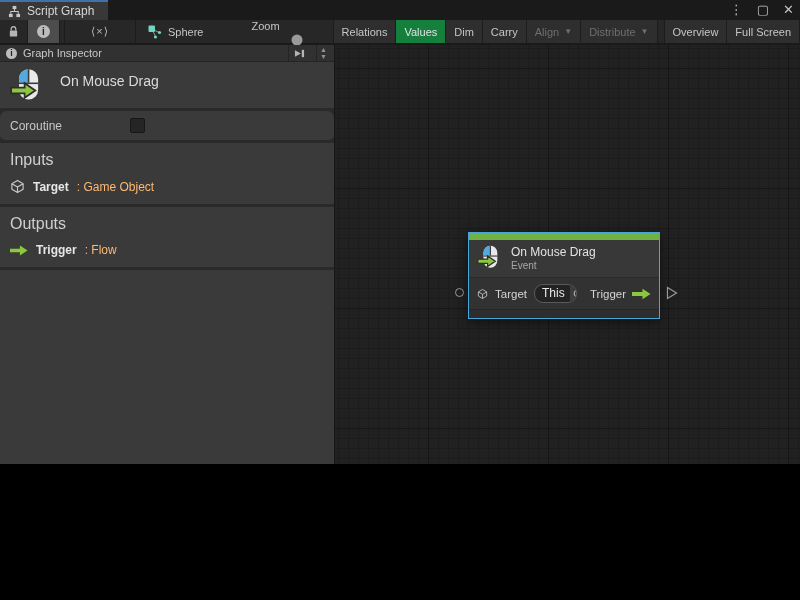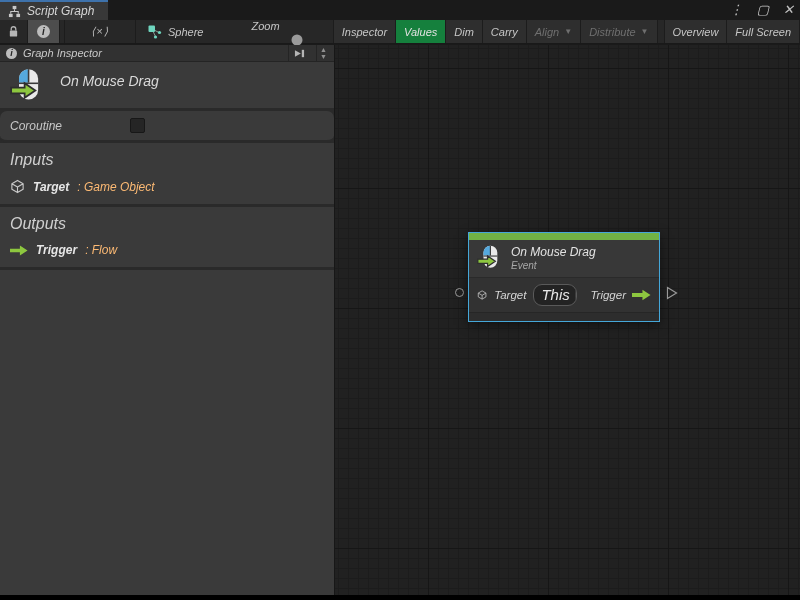--- a/index.html
+++ b/index.html
@@ -1,17 +1,17 @@
 <!DOCTYPE html>
 <html><head>
 <meta charset="utf-8">
 <style>
   * { margin:0; padding:0; box-sizing:border-box; }
   body { font-family:"Liberation Sans", sans-serif; background:#000; }
-  .app { position:relative; width:800px; height:595px; background:#1a1a1a; overflow:hidden; color:#cccccc; font-size:12px;font-style:italic; }
+  .app { position:relative; width:800px; height:464px; background:#1a1a1a; overflow:hidden; color:#cccccc; font-size:12px; }
 
   
   .tabbar { position:relative; height:20px; background:#1a1a1a; display:flex; align-items:stretch; }
   .tab { display:flex; align-items:center; gap:6px; padding:0 14px 0 8px; background:#383838; border-top:2px solid #3e72ab; color:#d6d6d6; font-size:12px; cursor:default; }
   .win-controls { position:absolute; right:6px; top:0; height:20px; display:flex; align-items:center; gap:14px; color:#c2c2c2; font-size:13px; }
   .win-controls span { line-height:20px; }
 
   
   .toolbar { position:relative; height:24px; background:#272727; border-bottom:1px solid #191919; display:flex; align-items:stretch; font-size:11px; color:#c6c6c6; }
   .tbtn { display:flex; align-items:center; justify-content:center; padding:0 8px; border-right:1px solid #1c1c1c; background:#272727; }
@@ -72,21 +72,21 @@
 
   .node { position:absolute; left:133px; top:187px; width:192px; background:#383838; border:1px solid #45a7d9; box-shadow:0 3px 10px rgba(0,0,0,.5); }
   .node-colorbar { height:7px; background:#71b245; }
   .node-header { display:flex; align-items:center; gap:8px; padding:5px 8px 6px 8px; background:#383838; }
   .node-titles { display:flex; flex-direction:column; gap:1px; }
   .node-title { font-size:12px; color:#e3e3e3; }
   .node-sub { font-size:10px; color:#a8a8a8; }
   .node-body { display:flex; align-items:center; gap:7px; padding:6px 8px; background:#323232; border-top:1px solid #2a2a2a; }
   .port-label { font-size:11.5px; color:#d5d5d5; }
   .chip { display:inline-flex; align-items:stretch; border:1px solid #5a5a5a; border-radius:9px; overflow:hidden; background:#232323; margin-right:6px; }
-  .chip-text { padding:1px 5px 2px 7px; font-size:15px; color:#e8e8e8; }
+  .chip-text { padding:1px 5px 2px 7px; font-size:12px; color:#e8e8e8; }
   .chip-pick { display:flex; align-items:center; padding:0 5px 1px 3px; background:#3d3d3d; color:#cfcfcf; font-size:11px; }
   .trigger-wrap { margin-left:auto; display:flex; align-items:center; gap:6px; }
   .node-footer { height:9px; background:#2d2d2d; border-top:1px solid #262626; }
 
   .ext-port-circle { position:absolute; left:120px; top:243px; width:9px; height:9px; border:1px solid #9a9a9a; border-radius:50%; }
   .ext-port-tri { position:absolute; left:331px; top:241px; }
 </style>
 </head>
 <body>
 
@@ -157,21 +157,21 @@
     <div class="zoom-group">
       <span>Zoom</span>
       <div class="zoom-track">
         <div class="zoom-handle"></div>
       </div>
       <span>1x</span>
     </div>
 
     <div class="tb-right">
       <div class="tbtn">
-          <span>Inspector</span>
+          <span>Relations</span>
         </div>
       <div class="tbtn active">
           <span>Values</span>
         </div>
       <div class="tbtn">
           <span>Dim</span>
         </div>
       <div class="tbtn">
           <span>Carry</span>
         </div>

